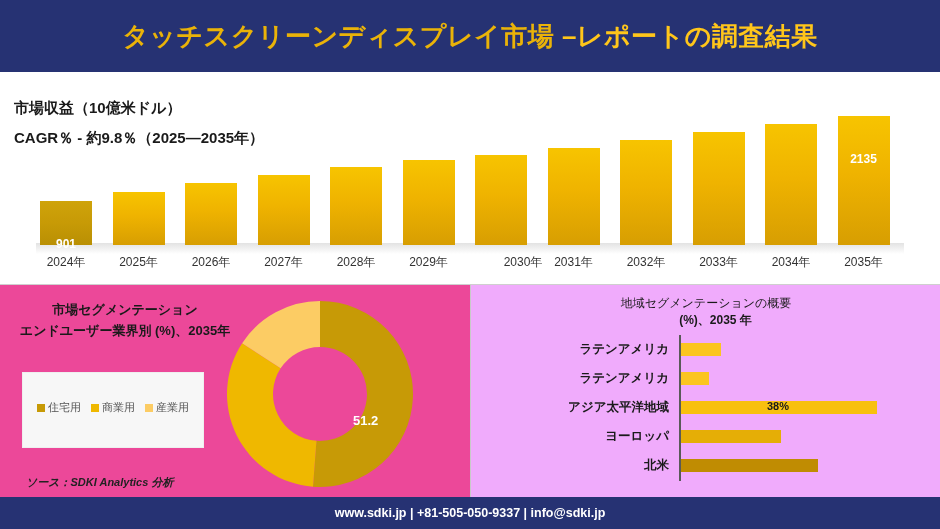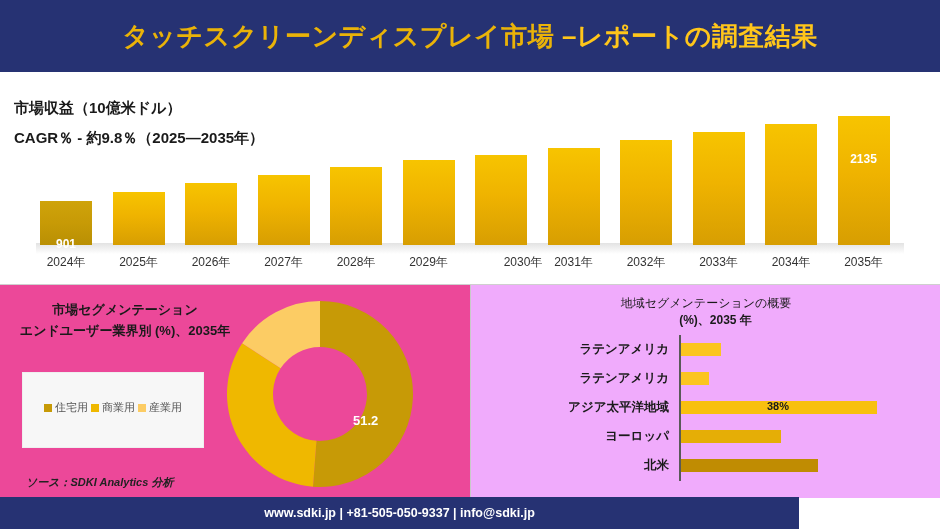--- a/index.html
+++ b/index.html
@@ -72,21 +72,21 @@
   .seg-title{
     position:absolute;left:0;width:250px;top:14px;
     text-align:center;font-size:13px;font-weight:bold;color:#1a1a1a;line-height:21px;
   }
   .legend-box{
     position:absolute;left:22px;top:87px;width:180px;height:74px;
     background:#F7F7F7;border:1px solid #efefef;
   }
   .legend-row{
     position:absolute;left:0;right:0;top:27px;
-    display:flex;align-items:center;justify-content:center;gap:3px;
+    display:flex;align-items:center;justify-content:center;gap:10px;
     font-size:11px;color:#555555;
   }
   .legend-item{display:flex;align-items:center;gap:3px;white-space:nowrap;}
   .legend-swatch{width:8px;height:8px;display:inline-block;}
 
   .source-note{
     position:absolute;left:26px;top:190px;
     font-size:11px;font-style:italic;font-weight:bold;color:#222222;white-space:nowrap;
   }
 
@@ -113,21 +113,21 @@
   }
   .region-bar{
     position:absolute;left:210px;top:8px;height:13px;
   }
   .region-bar-value{
     position:absolute;top:7px;font-size:11px;font-weight:bold;color:#1a1a1a;
   }
 
   
   .footer{
-    position:absolute;left:0;bottom:0;width:799px;height:32px;
+    position:absolute;left:0;bottom:0;width:940px;height:32px;
     background:#263273;display:flex;align-items:center;justify-content:center;
   }
   .footer-text{color:#ffffff;font-size:12.5px;font-weight:bold;white-space:nowrap;}
 </style>
 </head>
 <body>
 
 <div class="header">
   <div class="header-title">
     <span class="title-white">タッチスクリーンディスプレイ市場 </span><span class="title-gold">–レポートの調査結果</span>

